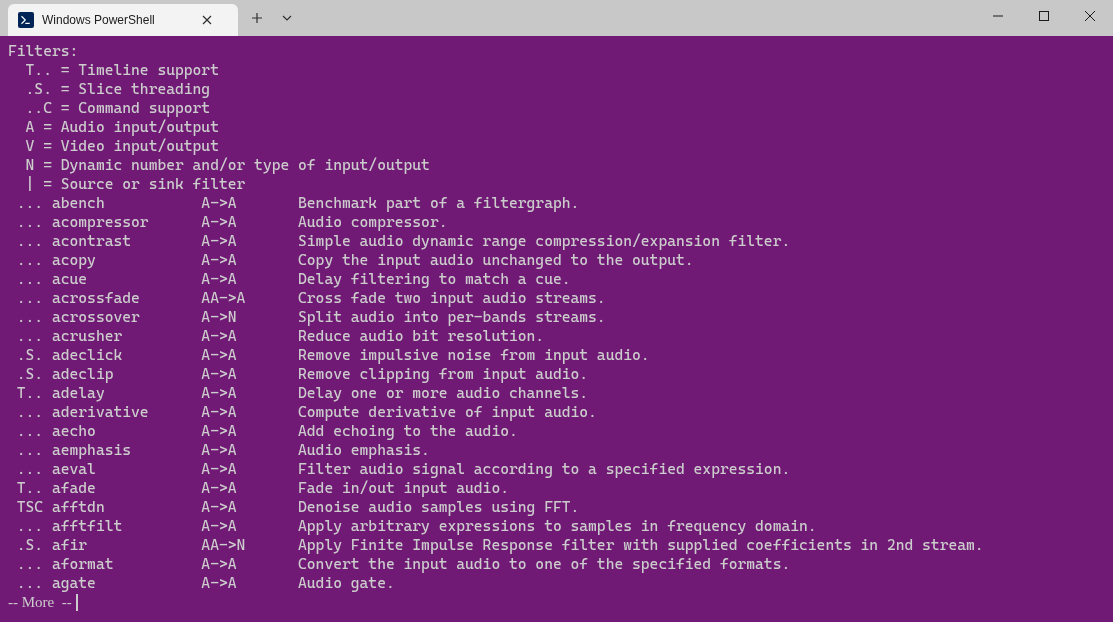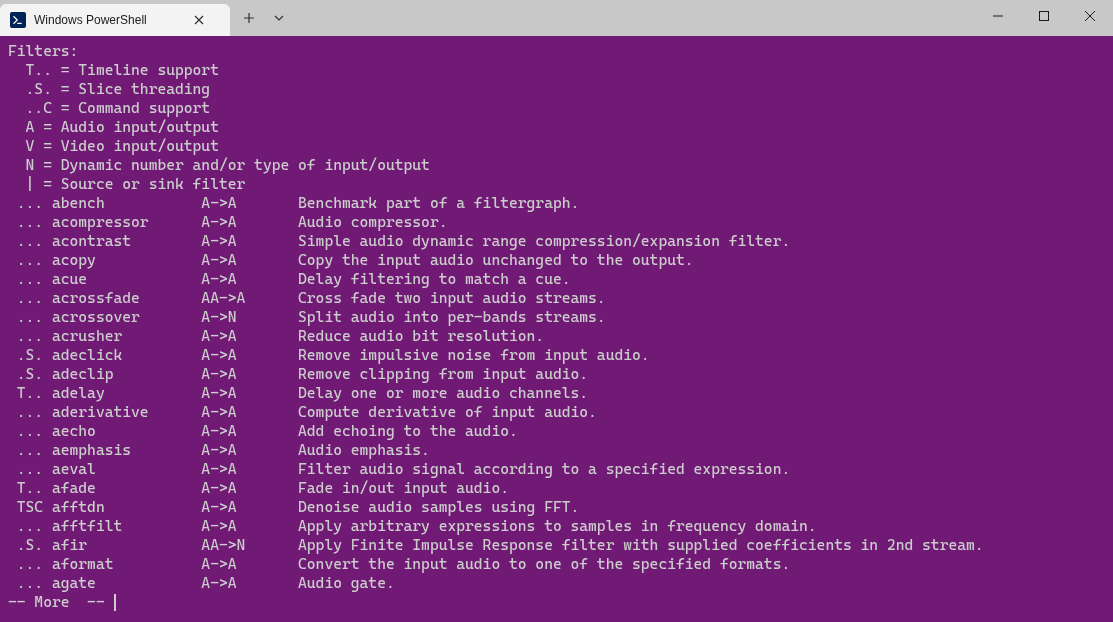--- a/index.html
+++ b/index.html
@@ -1,30 +1,30 @@
 <!DOCTYPE html>
 <html><head>
 <meta charset="utf-8">
 <style>
   * { margin: 0; padding: 0; box-sizing: border-box; }
   html, body { width: 1113px; height: 622px; overflow: hidden; font-family: "Segoe UI", sans-serif; background: #000; }
   .titlebar { height: 36px; background: #c8c8c8; display: flex; align-items: flex-start; justify-content: space-between; }
   .tabs { display: flex; align-items: center; height: 36px; }
-  .tab { display: flex; align-items: center; background: #f3f3f3; height: 32px; margin-top: 4px; border-radius: 6px 6px 0 0; padding: 0 22px 0 10px; width: 230px; }
+  .tab { display: flex; align-items: center; background: #f3f3f3; height: 32px; margin-top: 4px; margin-left: 8px; border-radius: 6px 6px 0 0; padding: 0 22px 0 10px; width: 230px; }
   .tab-icon { width: 16px; height: 16px; background: #012456; display: flex; align-items: center; justify-content: center; border-radius: 2px; margin-right: 8px; flex-shrink: 0; }
   .tab-icon svg { width: 12px; height: 12px; }
   .tab-title { font-size: 12px; color: #202020; flex: 1; white-space: nowrap; overflow: hidden; text-overflow: ellipsis; }
   .tab-close { width: 18px; height: 18px; display: flex; align-items: center; justify-content: center; cursor: pointer; color: #303030; font-size: 13px; border-radius: 3px; }
   .tab-add { width: 30px; height: 30px; display: flex; align-items: center; justify-content: center; cursor: pointer; color: #303030; font-size: 16px; margin-left: 4px; border-radius: 4px; }
   .tab-dropdown { width: 30px; height: 30px; display: flex; align-items: center; justify-content: center; cursor: pointer; color: #303030; margin-left: 0; border-radius: 4px; }
   .win-controls { display: flex; height: 32px; }
   .win-btn { width: 46px; height: 32px; display: flex; align-items: center; justify-content: center; cursor: pointer; color: #1a1a1a; }
 
   .terminal { background: #701a75; color: #cccccc; font-family: "Cascadia Mono", "Consolas", monospace; font-size: 15px; line-height: 19px; padding: 6px 8px; white-space: pre; height: calc(622px - 36px); overflow: hidden; letter-spacing: 0; }
-  .more-line { display: inline; }
+  .more-line { display: inline; font-family: Liberation Serif, serif; }
   .cursor { display: inline-block; width: 2px; height: 17px; background: #cccccc; vertical-align: text-bottom; margin-left: 1px; }
 </style>
 </head>
 <body>
 
 <div class="titlebar">
   <div class="tabs">
     <div class="tab">
       <span class="tab-icon">
         <svg viewBox="0 0 16 16">

